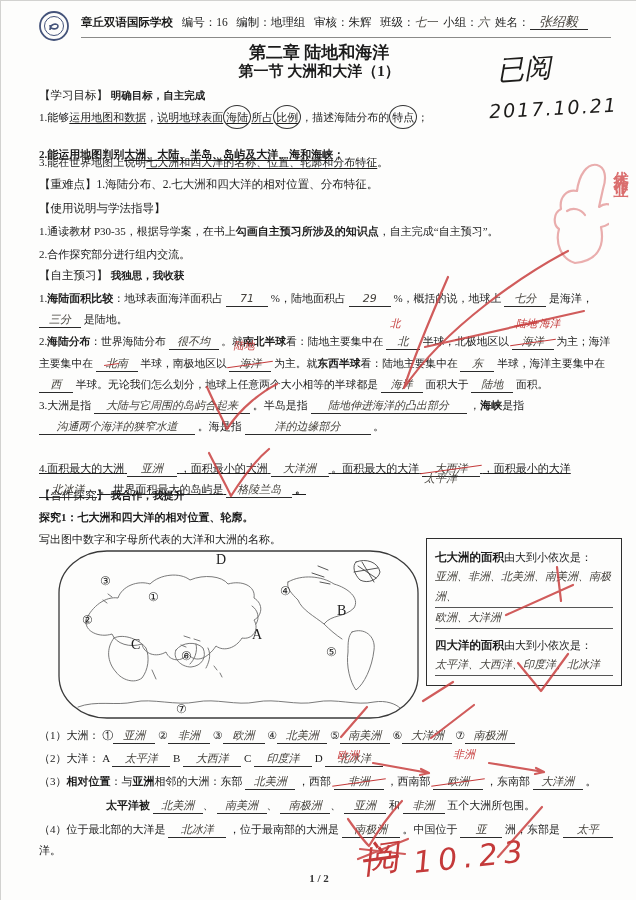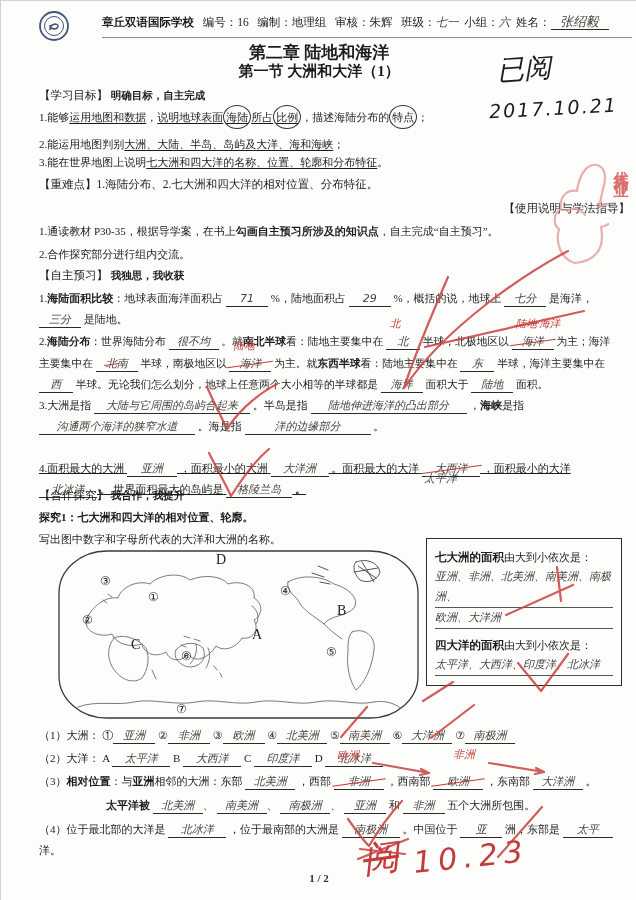--- a/index.html
+++ b/index.html
@@ -19,21 +19,21 @@
   .blank{display:inline-block;border-bottom:1px solid #2b2b2b;text-align:center;
          padding:0 3px;font-size:11px;line-height:15px;vertical-align:baseline;}
   .w28{min-width:28px}.w36{min-width:36px}.w44{min-width:44px}.w52{min-width:52px}
   .w60{min-width:60px}.w120{min-width:120px}.w150{min-width:150px}
   .struck{position:relative;}
   .struck::after{content:"";position:absolute;left:-2px;right:-2px;top:55%;
          border-top:1.6px solid #c43a3a;transform:rotate(-8deg);}
   .corr{position:relative;display:inline-block;}
   .above{position:absolute;left:4px;top:-13px;font-size:10.5px;white-space:nowrap;line-height:11px;}
   .below{position:absolute;left:2px;top:15px;font-size:11px;white-space:nowrap;line-height:12px;}
-  .headerline{border-bottom:1.2px solid #8a8a88;margin-left:21px;}
+  .headerline{border-bottom:1.2px solid #8a8a88;}
   .box{border:1.6px solid #2e2e2e;background:#fdfdfc;padding:9px 8px;font-size:11px;}
   .box .bt{font-weight:bold;font-size:11.5px;}
   .boxans{display:block;border-bottom:1px solid #555;font-size:11px;line-height:20px;}
   .stampTxt{writing-mode:vertical-rl;font-family:"DejaVu Sans",sans-serif;
             color:#d24b4b;font-size:15px;font-weight:bold;letter-spacing:4px;opacity:.8;}
   .footer{width:100%;text-align:center;font-size:11px;font-weight:bold;color:#333;}
   svg{display:block;}
   .noptr{pointer-events:none;}
 </style>
 </head>
@@ -64,29 +64,29 @@
   <div class="abs ink" style="left:496px;top:50px;font-size:27px;transform:rotate(-4deg);">已阅</div>
   <div class="abs ink" style="left:488px;top:96px;font-size:19px;letter-spacing:2px;transform:rotate(-3deg);">2017.10.21</div>
 
   <div class="abs line" style="left:38px;top:84px;width:560px;">
     <span class="hd">【学习目标】</span>
     <span class="b" style="font-size:10.5px;">明确目标，自主完成</span>
   </div>
   <div class="abs line" style="left:38px;top:106px;width:575px;">
     <span>1.能够</span><span class="u">运用地图和数据</span><span>，</span><span class="u">说明地球表面</span><span class="u circ">海陆</span><span class="u">所占</span><span class="u circ">比例</span><span>，描述海陆分布的</span><span class="circ">特点</span><span>；</span>
   </div>
-  <div class="abs line" style="left:38px;top:133px;width:575px;">
+  <div class="abs line" style="left:38px;top:143px;width:575px;font-weight:bold;">
     <span>2.能运用地图判别</span><span class="u">大洲、大陆、半岛、岛屿及大洋、海和海峡</span><span>；</span>
   </div>
   <div class="abs line" style="left:38px;top:151px;width:575px;">
     <span>3.能在世界地图上说明</span><span class="u">七大洲和四大洋的名称、位置、轮廓和分布特征</span><span>。</span>
   </div>
   <div class="abs line hd" style="left:38px;top:173px;width:575px;">【重难点】1.海陆分布、2.七大洲和四大洋的相对位置、分布特征。</div>
 
-  <div class="abs line hd" style="left:54px;top:197px;width:575px;text-align:right;">【使用说明与学法指导】</div>
+  <div class="abs line hd" style="left:38px;top:197px;width:575px;">【使用说明与学法指导】</div>
   <div class="abs line" style="left:38px;top:220px;width:575px;">
     <span>1.通读教材 P30-35，根据导学案，在书上</span><span class="b">勾画自主预习所涉及的知识点</span><span>，自主完成“自主预习”。</span>
   </div>
   <div class="abs line" style="left:38px;top:243px;width:575px;">2.合作探究部分进行组内交流。</div>
 
   <div class="abs line" style="left:38px;top:264px;width:575px;">
     <span class="hd">【自主预习】</span>
     <span class="b" style="font-size:10.5px;">我独思，我收获</span>
   </div>
 

